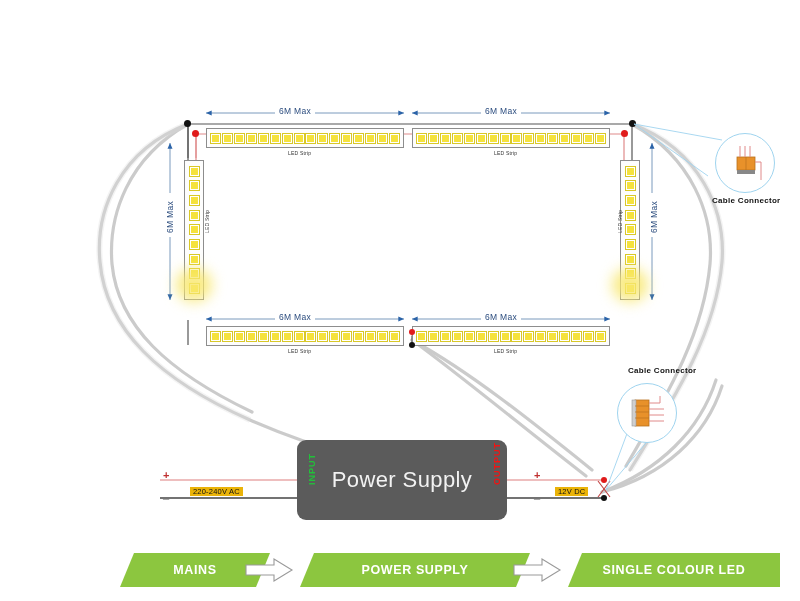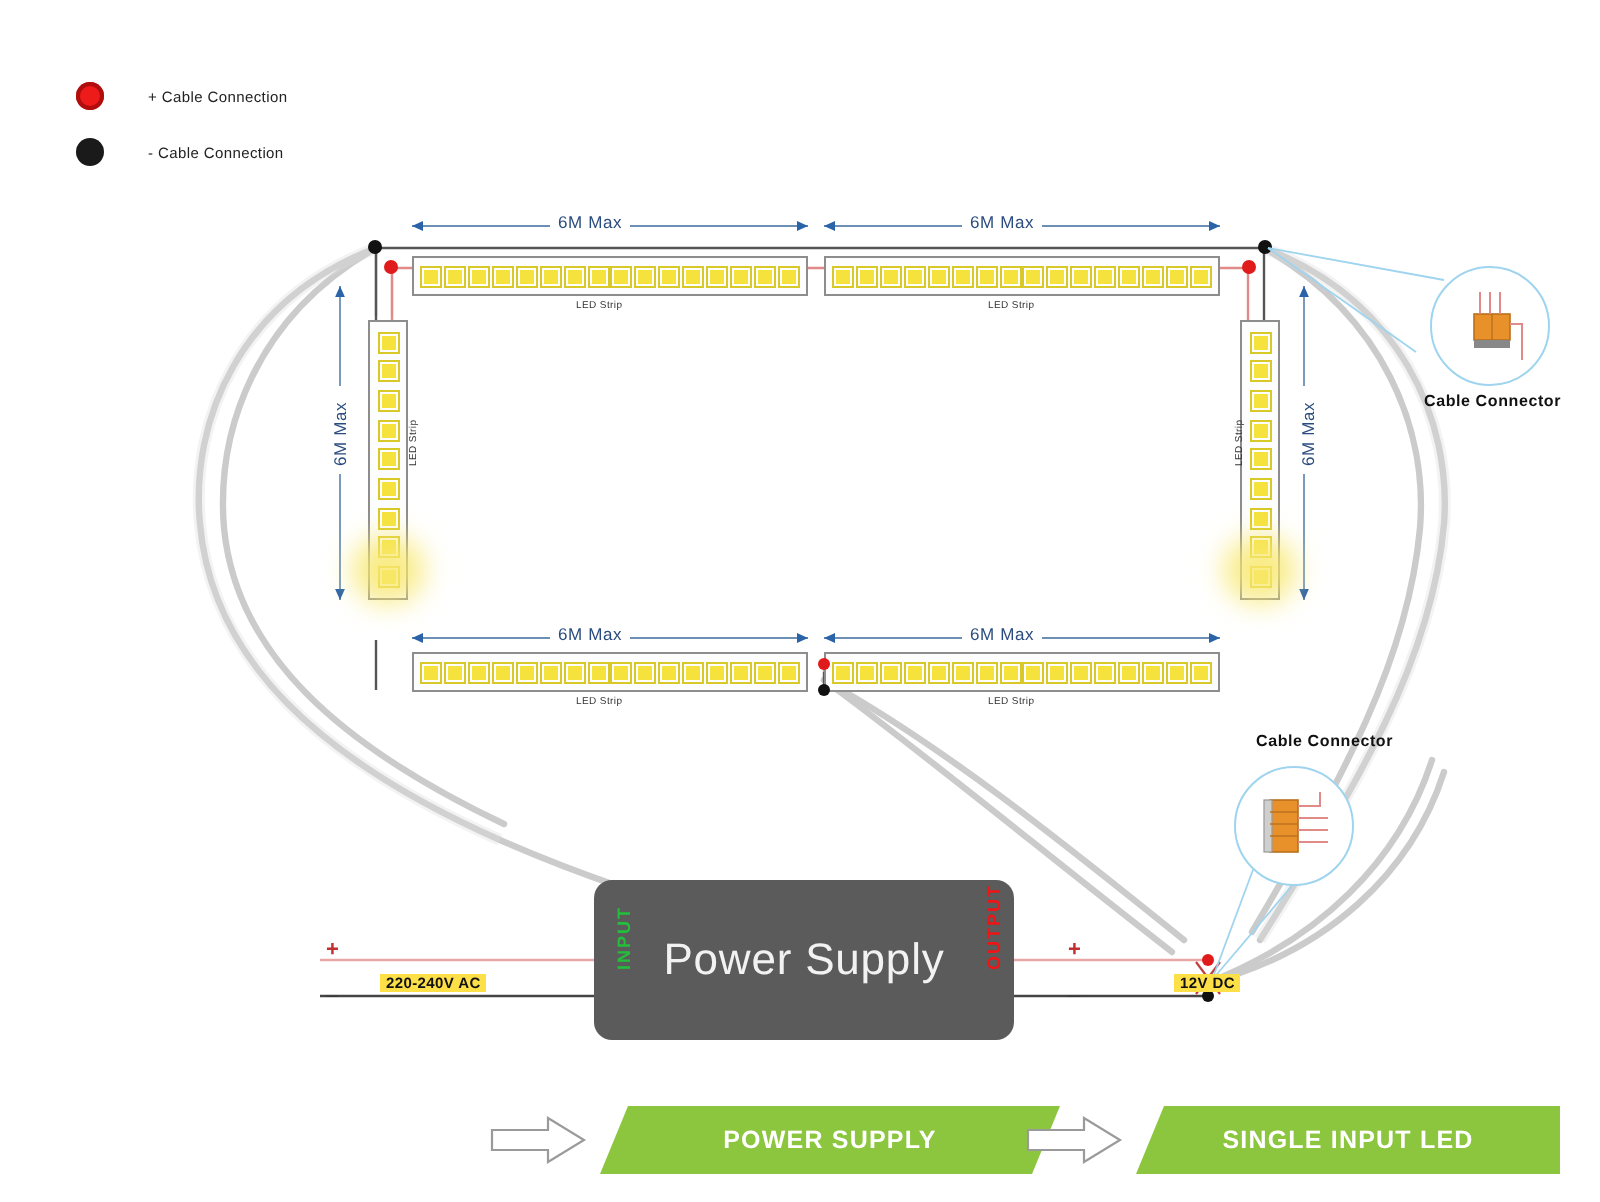--- a/index.html
+++ b/index.html
@@ -65,22 +65,22 @@
     left:297px;top:440px;width:210px;height:80px;
     background:#5b5b5b;border-radius:9px;
     display:flex;align-items:center;justify-content:center;
   }
   #psu-label{font-size:22px;color:#f2f2f2;letter-spacing:.4px;}
   .psu-port{font-size:9px;font-weight:bold;letter-spacing:1px;
             transform:rotate(-90deg);transform-origin:center;white-space:nowrap;}
   #psu-input-label{color:#22c03a;}
   #psu-output-label{color:#f01414;}
 
-  .volt-label{font-size:7.5px;font-weight:bold;color:#111;letter-spacing:.2px;
-              background:#fde047;padding:0 3px;white-space:nowrap;}
+  .volt-label{font-size:7.5px;font-weight:normal;color:#111;letter-spacing:.2px;
+              background:#eab308;padding:0 3px;white-space:nowrap;}
   .sign{font-size:11px;color:#c03030;font-weight:bold;line-height:1;}
   .sign-neg{font-size:11px;color:#333;font-weight:bold;line-height:1;}
 
   
   .callout-title{font-size:8px;font-weight:bold;color:#111;letter-spacing:.3px;white-space:nowrap;}
   .mag-circle{border-radius:50%;border:1.3px solid #9fd4ef;background:#fff;}
 
   
   #flow{left:120px;top:553px;width:660px;height:34px;}
   .flow-chip{
@@ -175,30 +175,20 @@
     <g stroke="#6c8fb5" stroke-width="0.9" fill="none" marker-start="url(#al)" marker-end="url(#ar)">
       <path d="M206,113 L404,113"></path>
       <path d="M412,113 L610,113"></path>
       <path d="M206,319 L404,319"></path>
       <path d="M412,319 L610,319"></path>
       <path d="M170,300 L170,143"></path>
       <path d="M652,300 L652,143"></path>
     </g>
   </svg>
 
-  <div class="abs" id="legend">
-    <div class="legend-row">
-      <span class="legend-dot pos"></span>
-      <span class="legend-text">+ Cable Connection</span>
-    </div>
-    <div class="legend-row">
-      <span class="legend-dot neg"></span>
-      <span class="legend-text">- Cable Connection</span>
-    </div>
-  </div>
 
 
   <div class="abs dim-label" style="left:275px;top:106px;">6M Max</div>
   <div class="abs dim-label" style="left:481px;top:106px;">6M Max</div>
 
   <div class="abs strip-h" id="strip-top-left" style="left:206px;top:128px;width:198px;">
       <span class="led"></span>
       <span class="led"></span>
       <span class="led"></span>
       <span class="led"></span>
@@ -381,30 +371,33 @@
   <div class="abs" style="left:477px;top:460px;width:40px;height:40px;">
     <div class="psu-port" id="psu-output-label">OUTPUT</div>
   </div>
 
   <div class="abs sign" style="left:163px;top:470px;">+</div>
   <div class="abs sign-neg" style="left:163px;top:489px;">_</div>
   <div class="abs volt-label" style="left:190px;top:487px;">220-240V AC</div>
 
   <div class="abs sign" style="left:534px;top:470px;">+</div>
   <div class="abs sign-neg" style="left:534px;top:489px;">_</div>
-  <div class="abs volt-label" style="left:587px;top:487px;">12V DC</div>
+  <div class="abs volt-label" style="left:555px;top:487px;">12V DC</div>
 
   <div class="abs" id="flow">
+    <div class="flow-chip" style="left:0px;width:150px;clip-path:polygon(14px 0,150px 0,136px 34px,0 34px);">
+      <span>MAINS</span>
+    </div>
     <svg class="flow-arrow" style="left:124px;" viewBox="0 0 50 26">
       <path d="M2,8 L30,8 L30,2 L48,13 L30,24 L30,18 L2,18 Z" fill="#ffffff" stroke="#9a9a9a" stroke-width="1.1"></path>
     </svg>
     <div class="flow-chip" style="left:180px;width:230px;clip-path:polygon(14px 0,230px 0,216px 34px,0 34px);">
       <span>POWER SUPPLY</span>
     </div>
     <svg class="flow-arrow" style="left:392px;" viewBox="0 0 50 26">
       <path d="M2,8 L30,8 L30,2 L48,13 L30,24 L30,18 L2,18 Z" fill="#ffffff" stroke="#9a9a9a" stroke-width="1.1"></path>
     </svg>
     <div class="flow-chip" style="left:448px;width:212px;clip-path:polygon(14px 0,212px 0,212px 34px,0 34px);">
-      <span>SINGLE INPUT LED</span>
+      <span>SINGLE COLOUR LED</span>
     </div>
   </div>
 
 </div>
 
 </body></html>

